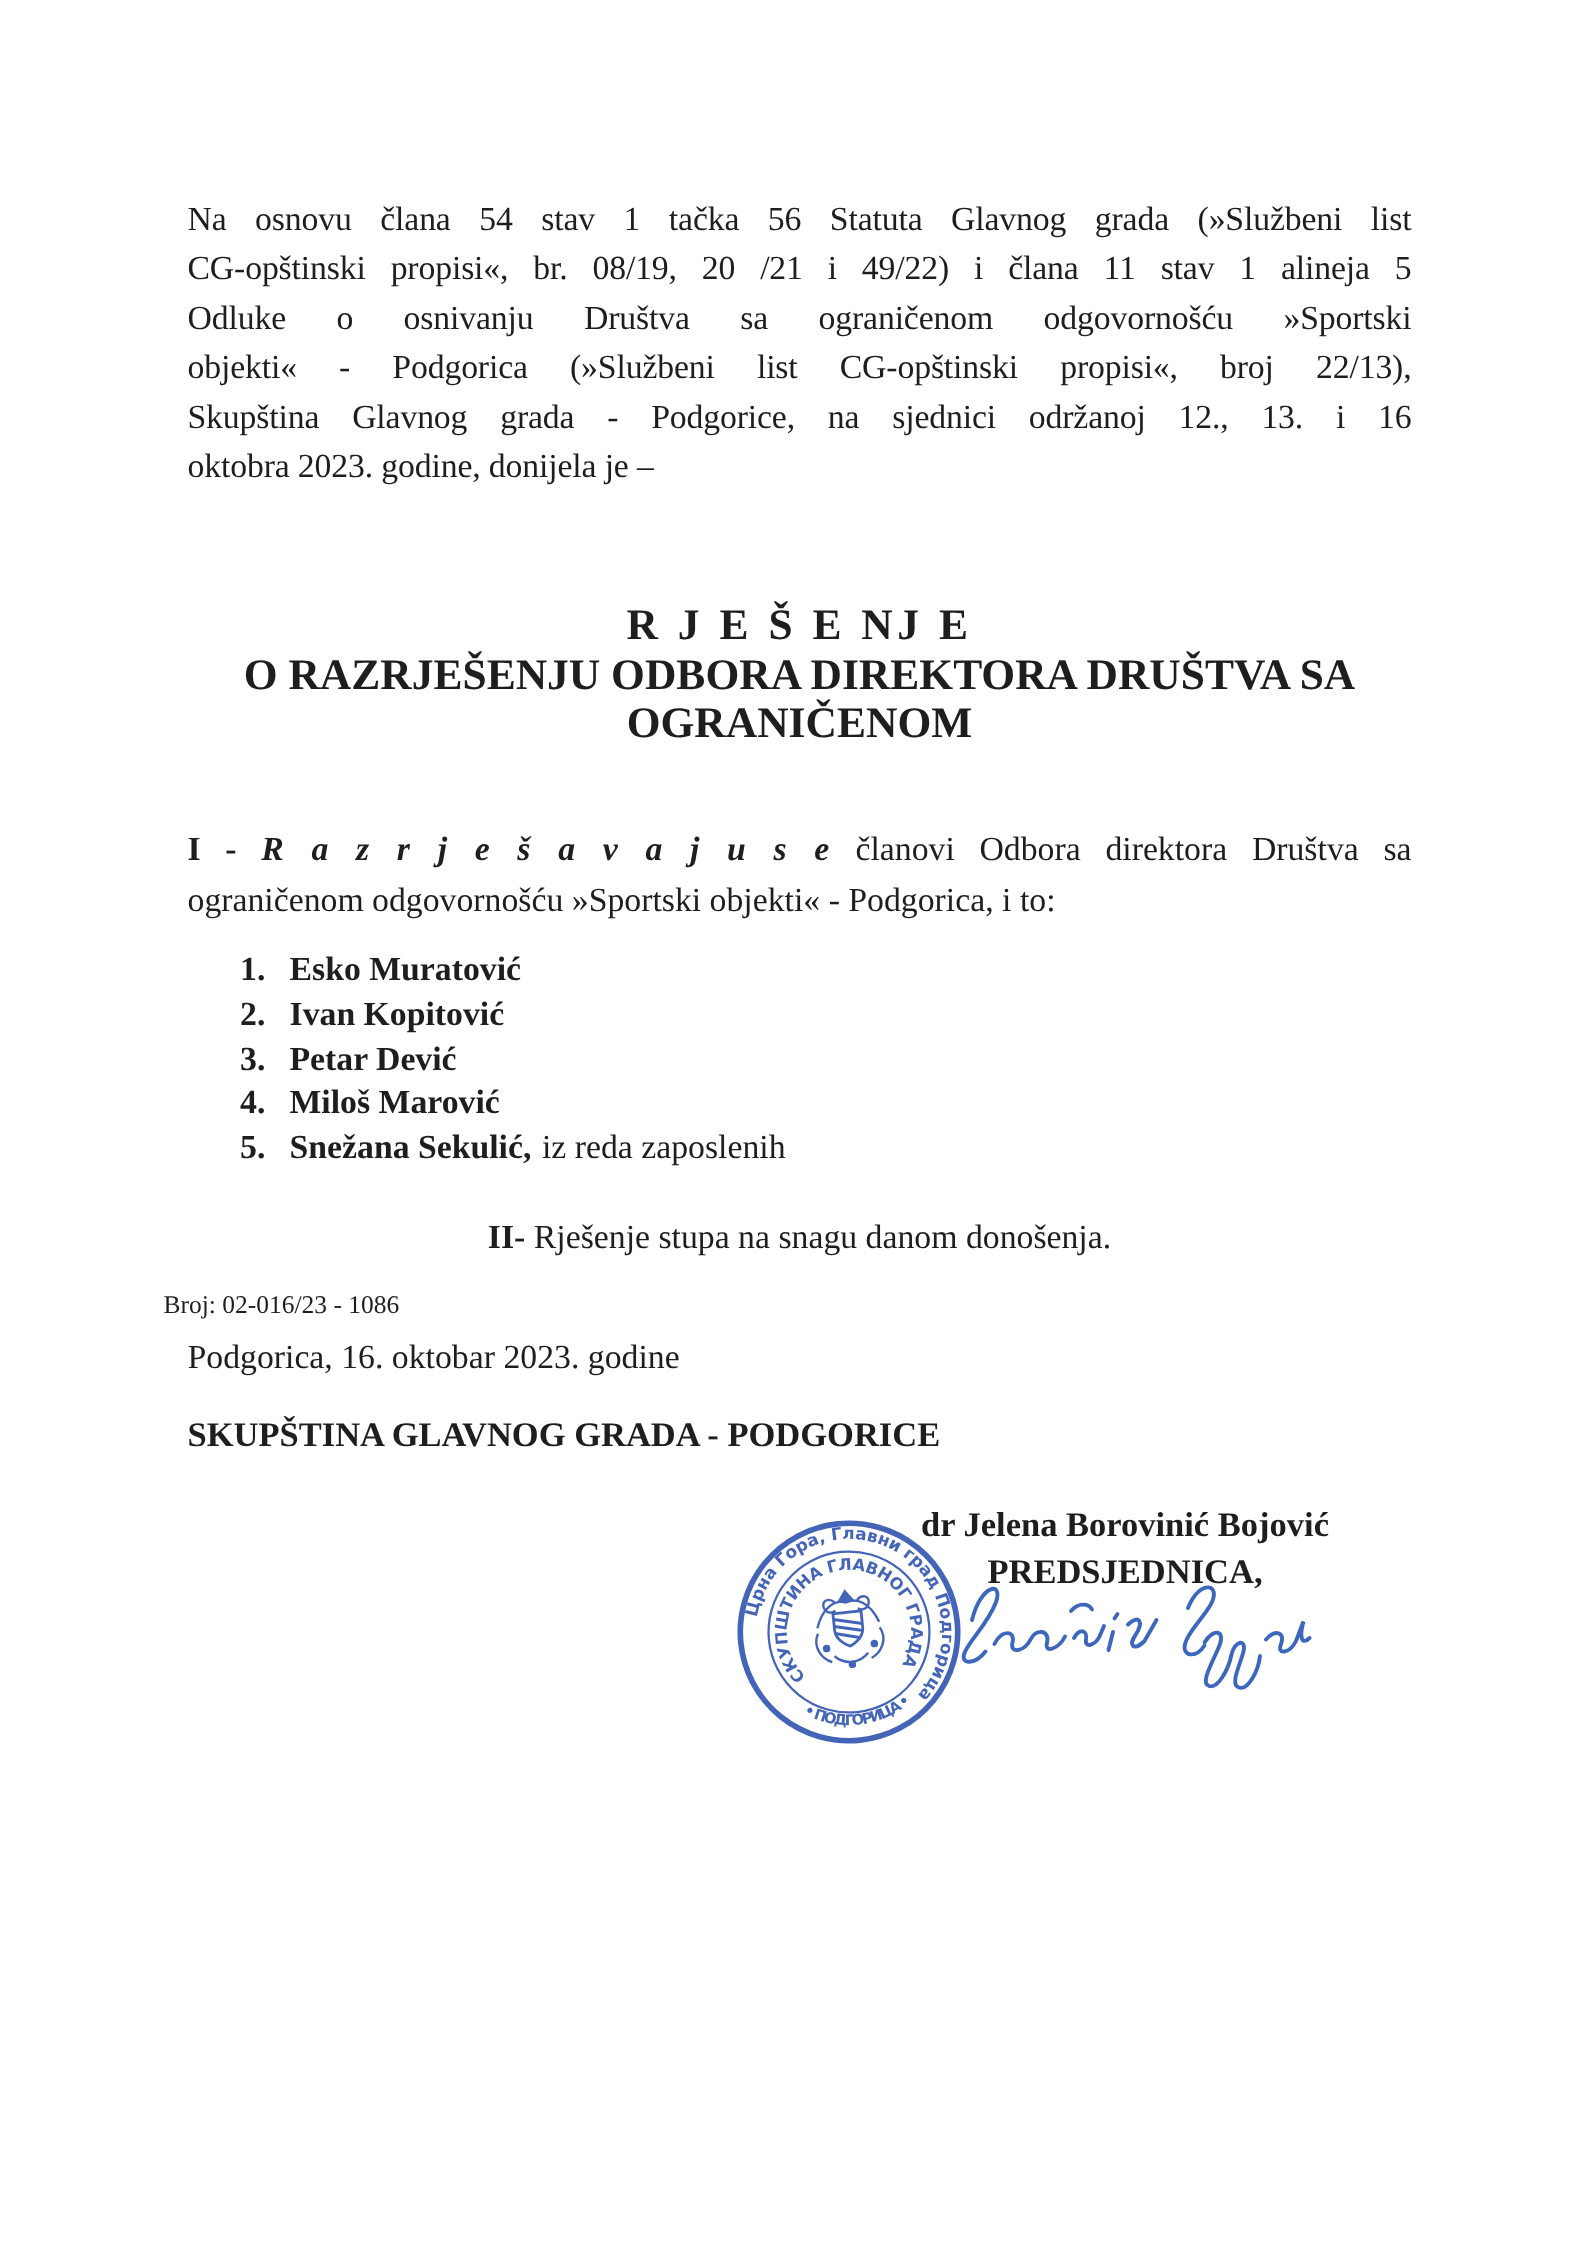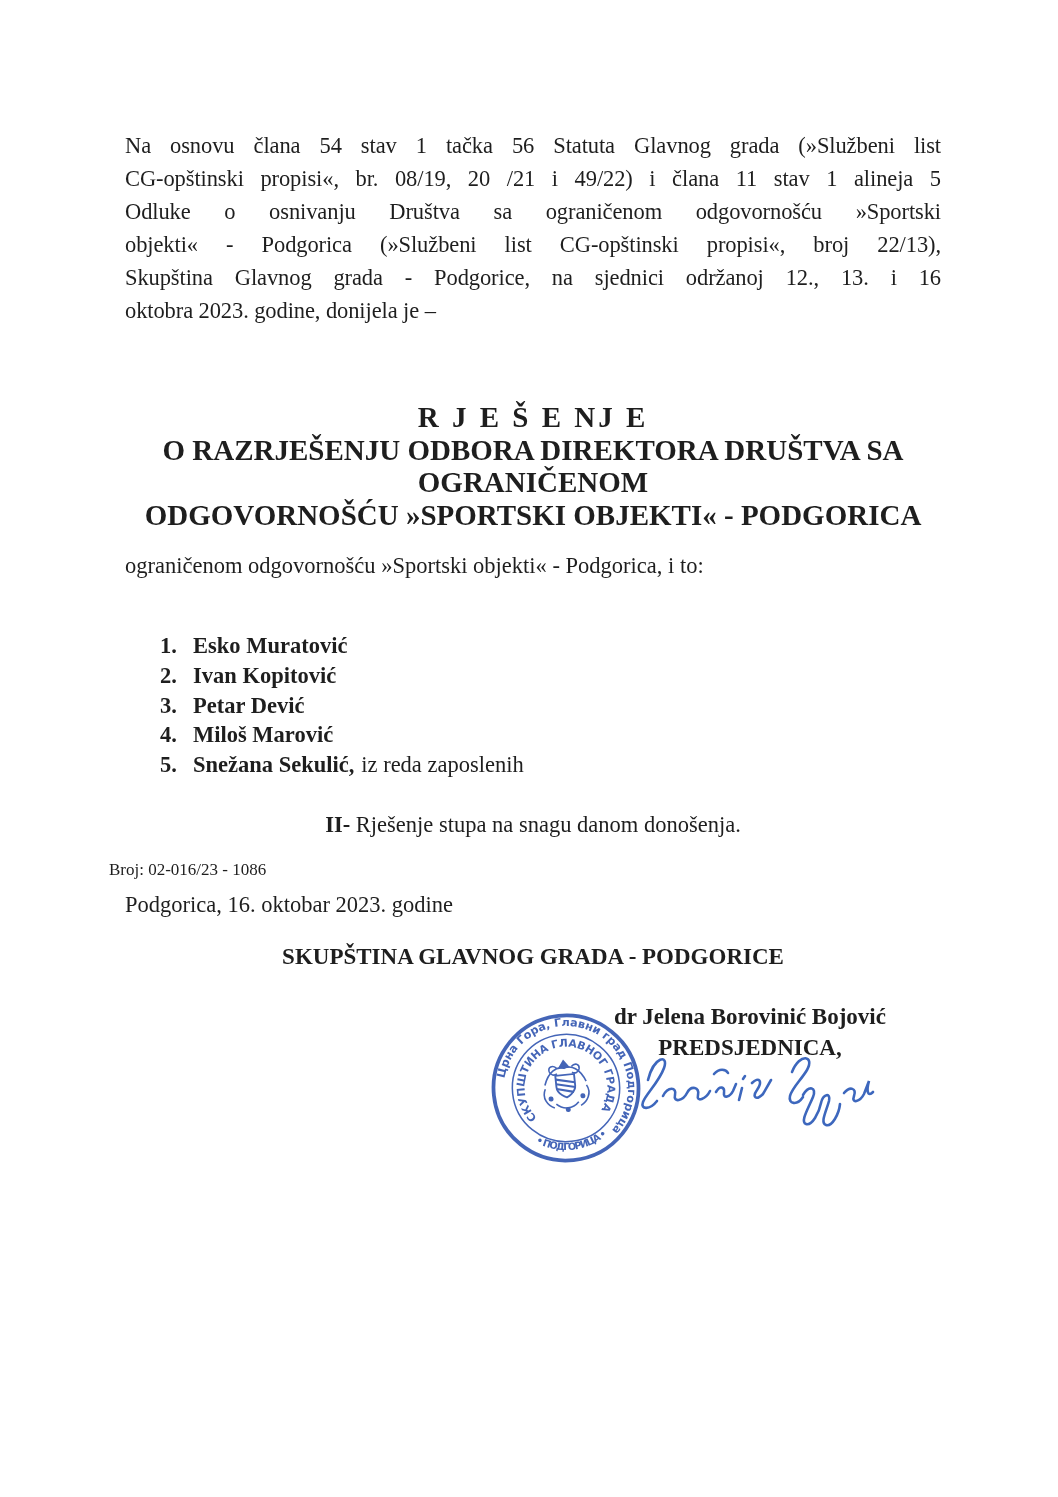--- a/index.html
+++ b/index.html
@@ -20,21 +20,21 @@
   .sec1 .emph{font-weight:bold;font-style:italic;letter-spacing:1px;}
   .member-list{left:160px;top:631px;width:700px;font-size:22.5px;line-height:29.8px;}
   .member{display:flex;}
   .member .num{font-weight:bold;width:33px;flex:0 0 33px;}
   .member .name{font-weight:bold;}
   .member .note{margin-left:7px;}
   .sec2{left:125px;top:812px;width:816px;font-size:22.5px;text-align:center;}
   .sec2 .lbl{font-weight:bold;}
   .ref1{left:109px;top:860px;width:816px;font-size:17px;}
   .ref2{left:125px;top:892px;width:816px;font-size:22.5px;}
-  .issuer{left:125px;top:944px;width:816px;text-align:center;
+  .issuer{left:125px;top:944px;width:816px;text-align:left;
           font-weight:bold;font-size:23px;}
   .signatory{left:560px;top:1002px;width:380px;text-align:center;
              font-weight:bold;font-size:23px;line-height:30.5px;}
   .stamp-wrap{left:486px;top:1008px;width:160px;height:160px;mix-blend-mode:multiply;}
   .signature-wrap{left:632px;top:1046px;width:250px;height:88px;mix-blend-mode:multiply;}
 </style>
 </head>
 <body>
 
 <div class="abs intro body-text">
@@ -42,24 +42,24 @@
   <div class="jline">CG-opštinski propisi«, br. 08/19, 20 /21 i 49/22) i člana 11 stav 1 alineja 5</div>
   <div class="jline">Odluke o osnivanju Društva sa ograničenom odgovornošću »Sportski</div>
   <div class="jline">objekti« - Podgorica (»Službeni list CG-opštinski propisi«, broj 22/13),</div>
   <div class="jline">Skupština Glavnog grada - Podgorice, na sjednici održanoj 12., 13. i 16</div>
   <div class="jline lastline">oktobra 2023. godine, donijela je –</div>
 </div>
 
 <div class="abs doc-title">
   <div class="spaced">R J E Š E NJ E</div>
   <div>O RAZRJEŠENJU ODBORA DIREKTORA DRUŠTVA SA OGRANIČENOM</div>
-  <div>ODGOVORNOŠĆU »SPORTSKI OBJEKTI« - PODGORICA</div>
 </div>
 
 <div class="abs sec1">
+  <div class="jline"><span class="lbl">I -</span> <span class="emph">R a z r j e š a v a j u  s e</span> <span>članovi  Odbora direktora Društva sa</span></div>
   <div>ograničenom odgovornošću »Sportski objekti« - Podgorica, i to:</div>
 </div>
 
 <div class="abs member-list">
   <div class="member">
     <span class="num">1.</span>
       <span class="name">Esko Muratović</span>
   </div>
   <div class="member">
     <span class="num">2.</span>

